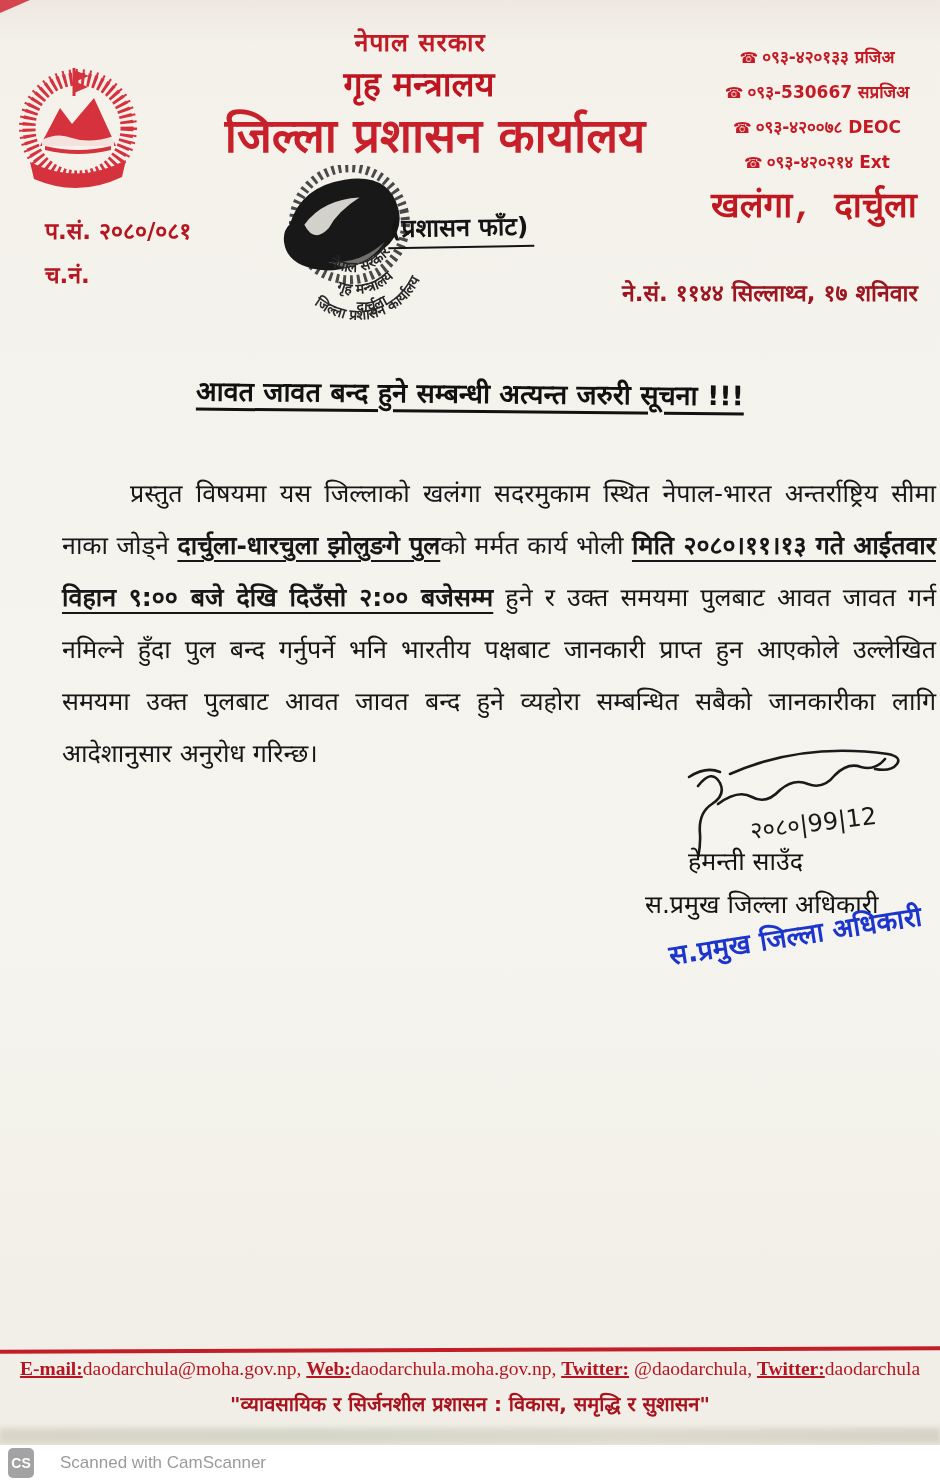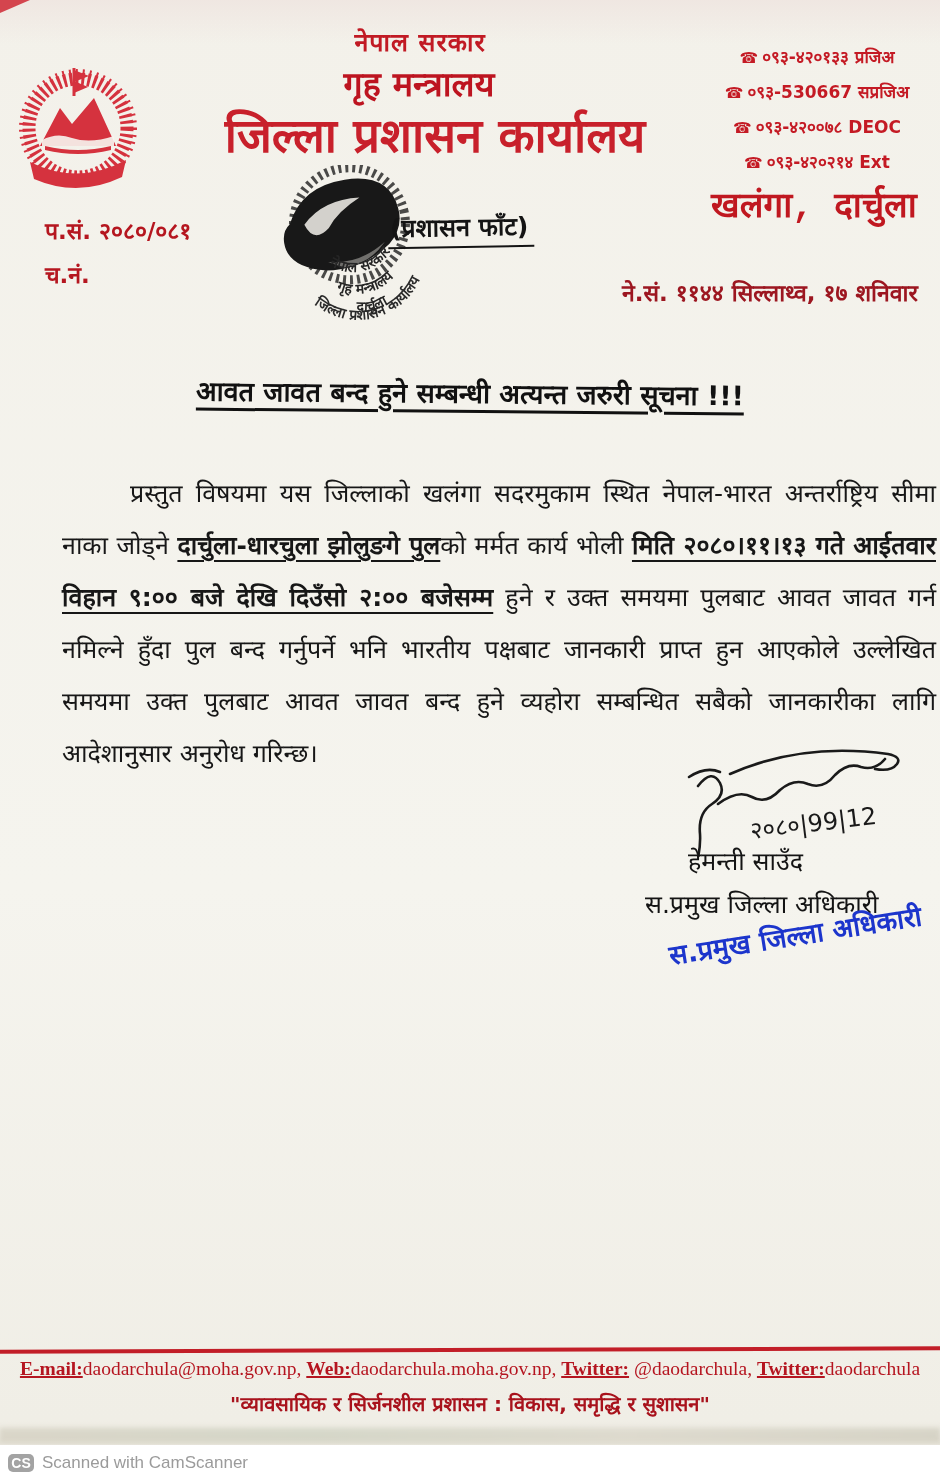--- a/index.html
+++ b/index.html
@@ -36,24 +36,24 @@
   .blue-stamp { top:936px; left:672px; font-size:27px; font-weight:bold; color:#1c35cc;
                 transform:rotate(-9deg); transform-origin:left bottom; white-space:nowrap; }
   .footer-rule { top:1348px; left:0; width:940px; height:4px; background:#c21e28; transform:rotate(-0.2deg); }
   .footer-email { top:1358px; left:0; width:940px; font-family:"Liberation Serif", serif;
                   font-size:19.5px; color:#b51520; white-space:nowrap; }
   .footer-email b { text-decoration:underline; text-decoration-thickness:2px; }
   .footer-motto { top:1390px; left:0; width:940px; font-size:20px; font-weight:bold; color:#a8121c; }
   .scan-edge { top:1428px; left:0; width:940px; height:14px; filter:blur(2px); opacity:.55;
                background:linear-gradient(90deg,#cfcaba,#c7ccba,#d6d2c4,#c9c6b6); }
   .cs-bar { top:1445px; left:0; width:940px; height:35px; background:#ffffff; display:flex; align-items:center; }
-  .cs-badge { width:26px; height:18px; margin-left:8px; border-radius:5px; background:#a3a3a3;
+  .cs-badge { width:26px; height:30px; margin-left:8px; border-radius:5px; background:#a3a3a3;
               color:#fff; font-weight:bold; font-size:14px; display:flex; align-items:center; justify-content:center;
               font-family:"Liberation Sans", sans-serif; }
-  .cs-text { margin-left:8px; font-size:17px; color:#9b9b9b; font-family:"Liberation Sans", sans-serif; }
+  .cs-text { margin-left:26px; font-size:17px; color:#9b9b9b; font-family:"Liberation Sans", sans-serif; }
   .corner-sliver { top:0; left:0; width:30px; height:13px; background:#d4454e;
                    clip-path:polygon(0 0,100% 0,0 100%); }
   svg text { font-family:"DejaVu Sans", sans-serif; }
 </style>
 </head>
 <body>
 
 <div class="page">
 
   <div class="abs corner-sliver"></div>

